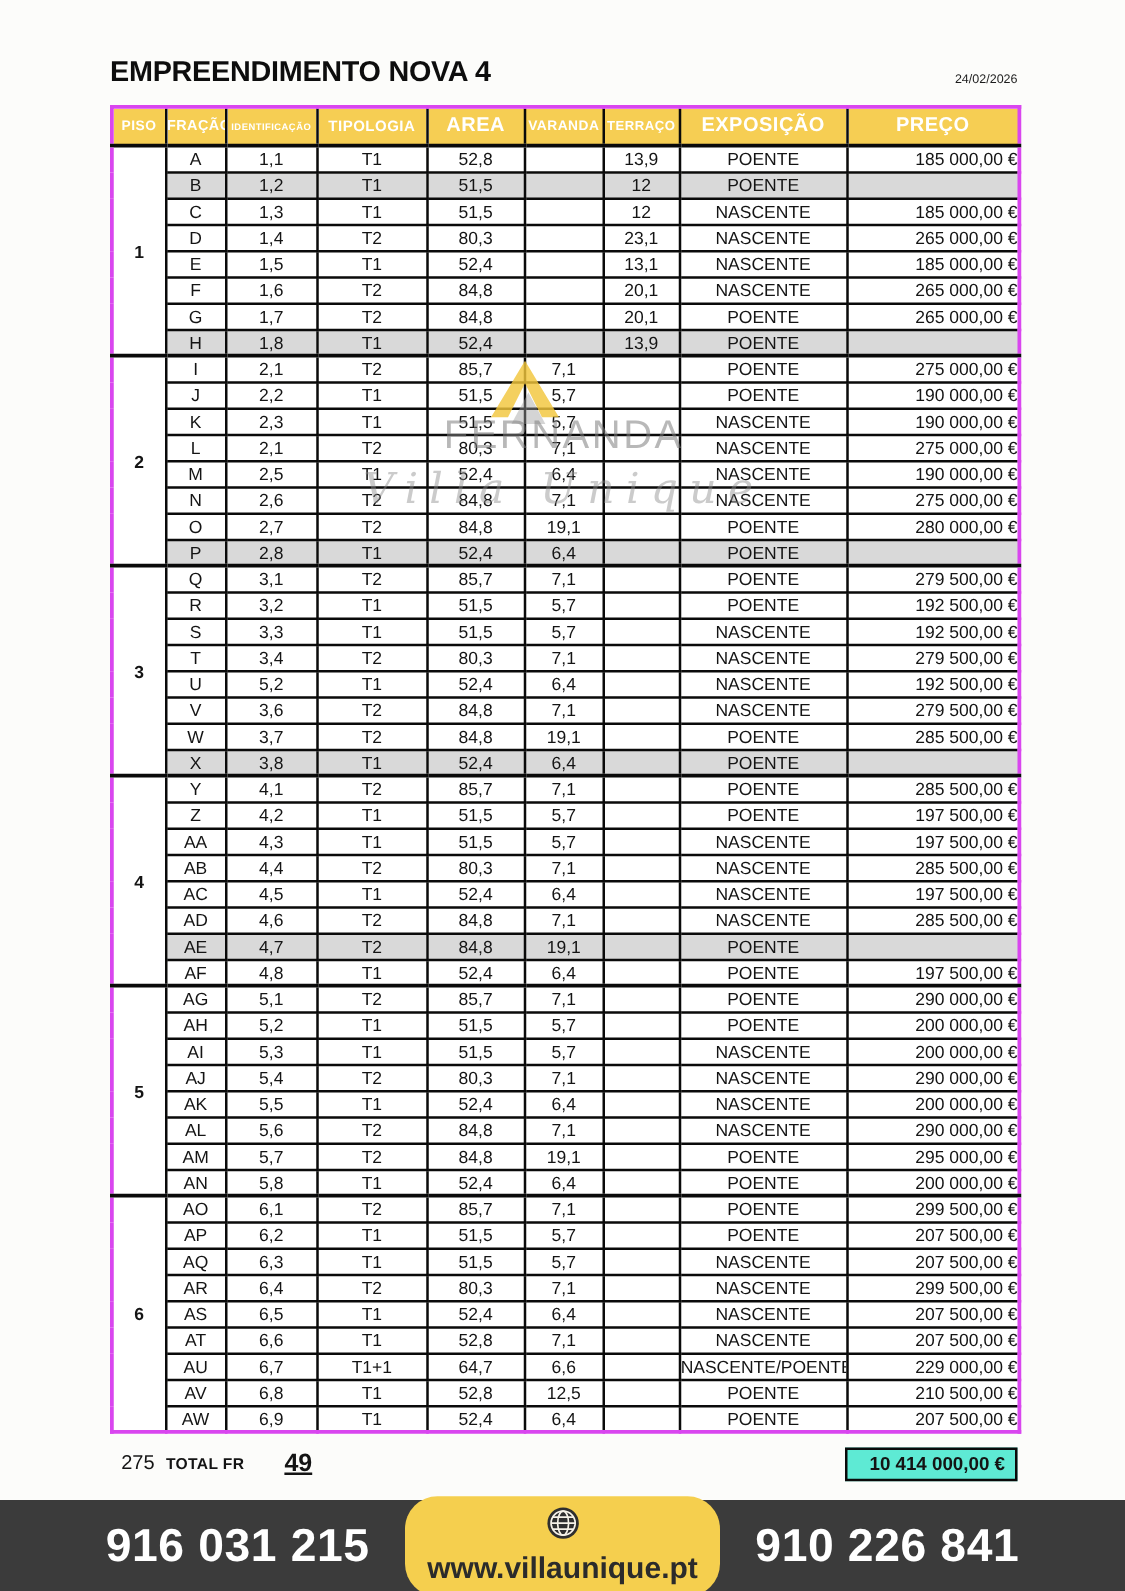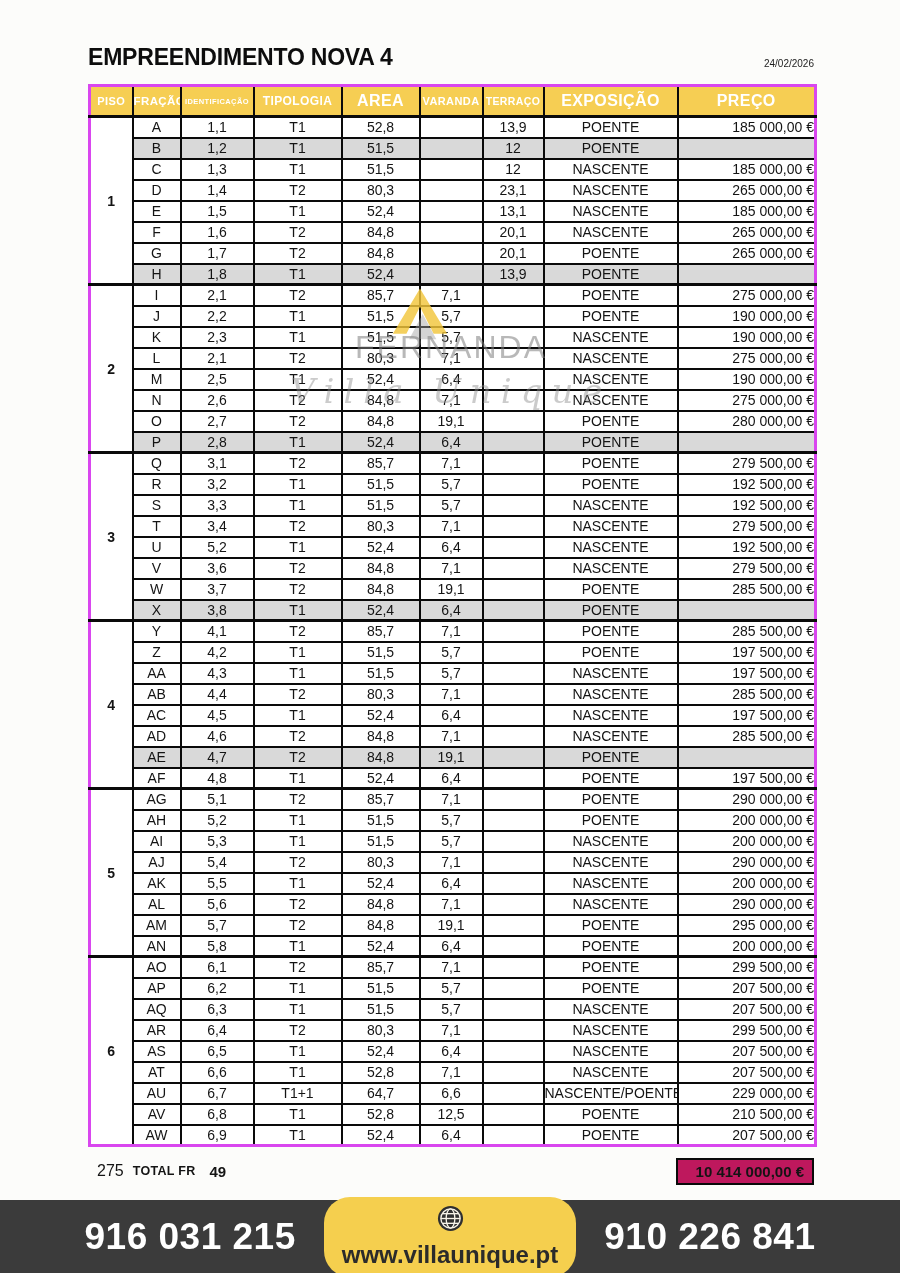--- a/index.html
+++ b/index.html
@@ -75,24 +75,24 @@
     font-size: 34px; letter-spacing: 9px;
     color: rgba(140,140,140,0.45);
   }
   
   .totals {
     position: absolute; left: 88px; top: 1157px; width: 726px; height: 28px;
     display: flex; align-items: center;
   }
   .totals .t-left  { margin-left: 9px; font-size: 16px; }
   .totals .t-label { margin-left: 9px; font-size: 12.5px; font-weight: bold; letter-spacing: 0.3px; }
-  .totals .t-count { margin-left: 14px; font-size: 15px; font-weight: bold; }
+  .totals .t-count { margin-left: 32px; font-size: 20px; font-weight: bold; text-decoration: underline; }
   .totals .t-price {
     margin-left: auto; width: 138px; border: 2px solid #0a0a0a;
-    background: #be185d; padding: 3px 8px;
+    background: #5eead4; padding: 3px 8px;
     text-align: right; font-size: 15px; font-weight: bold;
   }
   
   .bottom-bar {
     position: absolute; left: 0; top: 1200px; width: 900px; height: 73px;
     background: #3b3b3b;
     display: flex; align-items: center; justify-content: center; gap: 28px;
   }
   .phone {
     color: #ffffff; font-size: 37px; font-weight: bold; letter-spacing: 0.5px;

